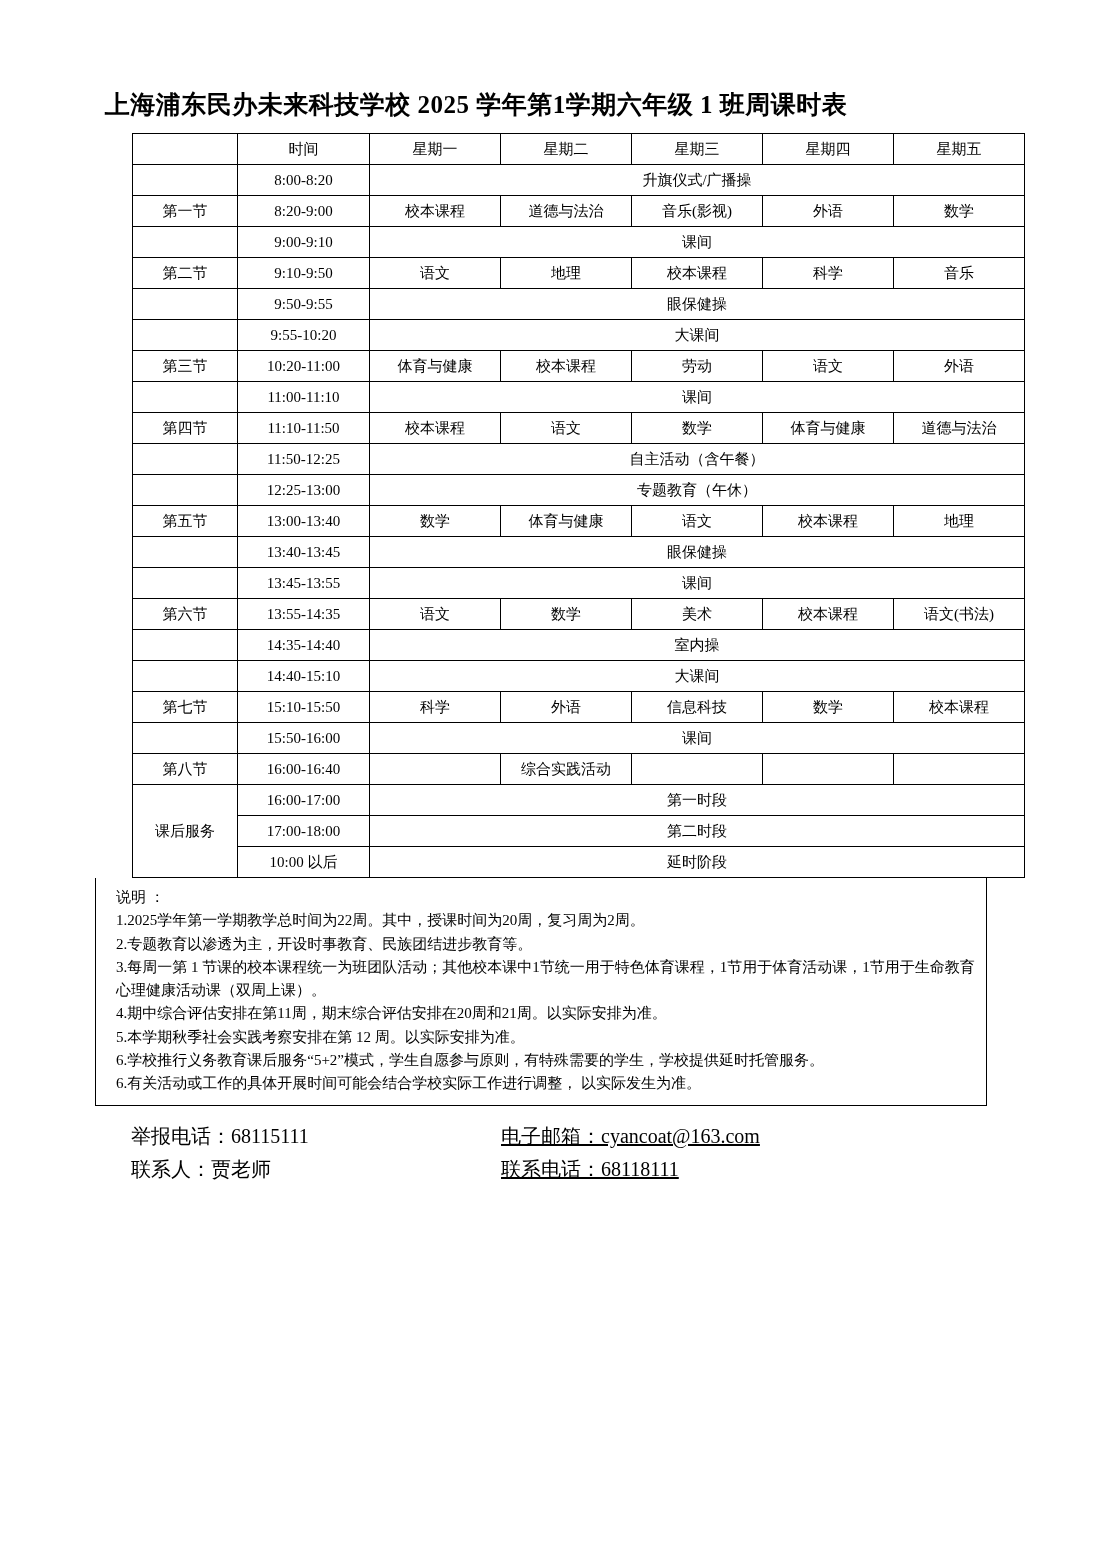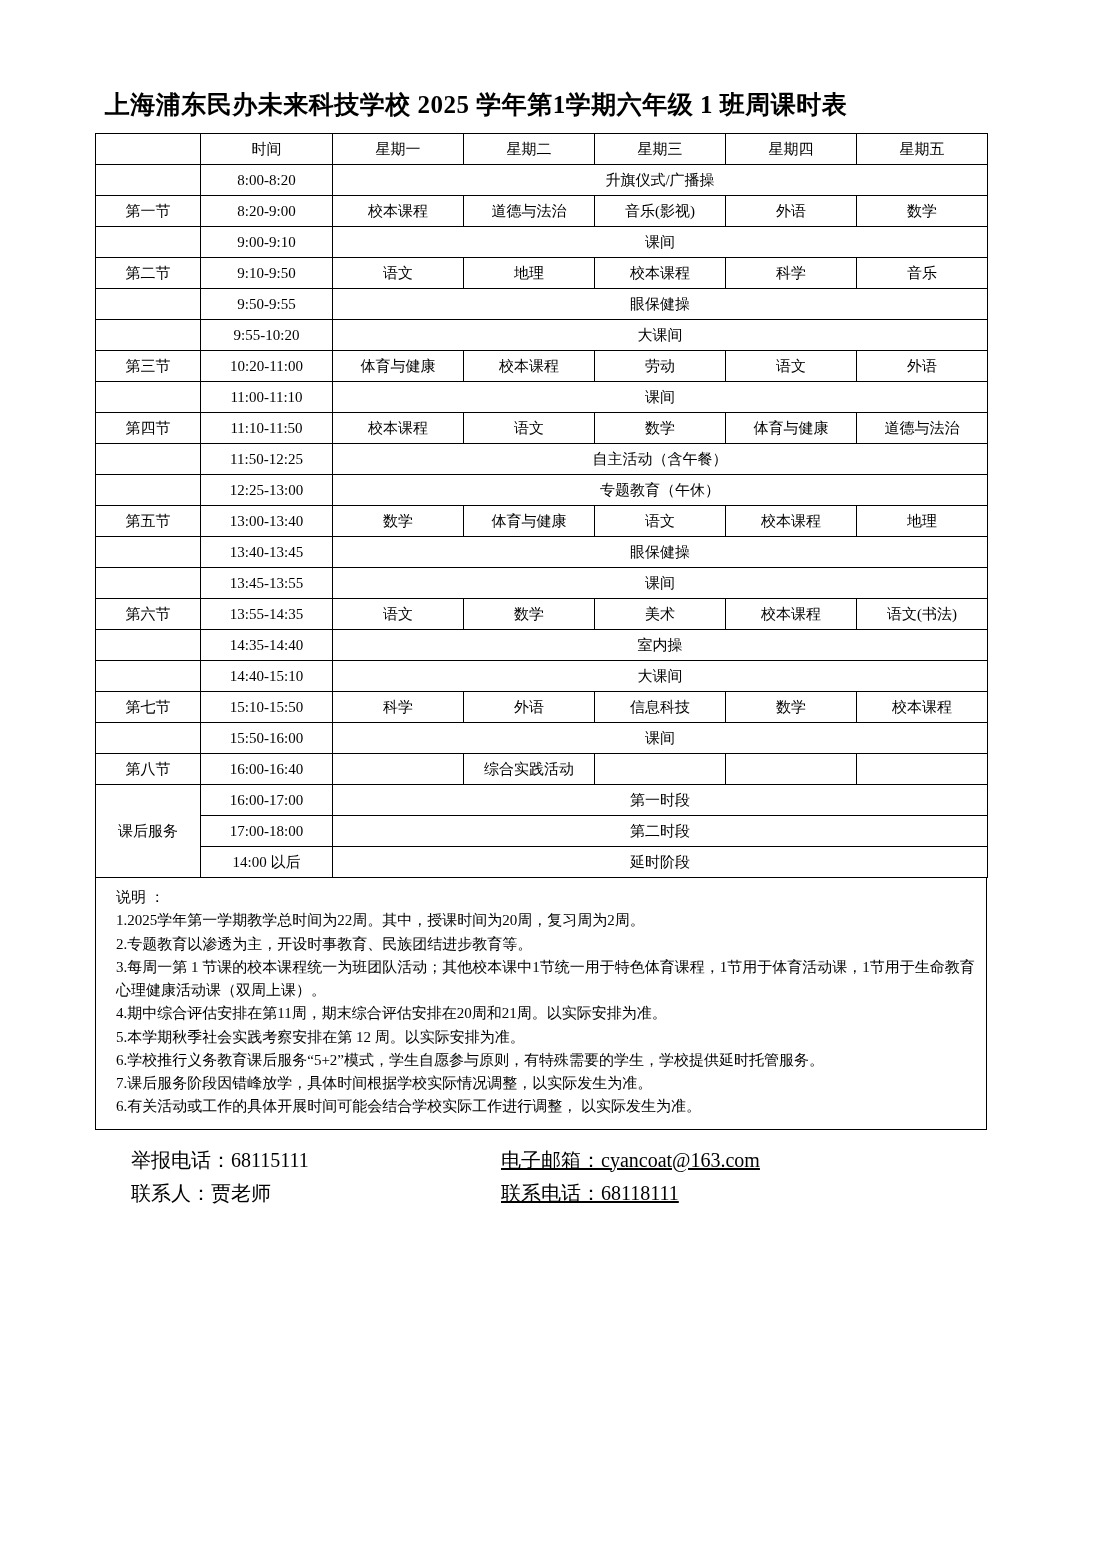--- a/index.html
+++ b/index.html
@@ -27,20 +27,21 @@
     letter-spacing: 0.5px;
     margin: 0 0 12px 0;
     font-family: "Liberation Serif", "DejaVu Serif", serif;
     white-space: nowrap;
   }
   table.sched {
     border-collapse: collapse;
     width: 892px;
     table-layout: fixed;
     font-size: 15px;
+    margin-left: 37px;
   }
   table.sched td {
     border: 1px solid #000000;
     height: 28px;
     text-align: center;
     vertical-align: middle;
     padding: 1px 2px;
     font-family: "Liberation Serif", "DejaVu Serif", serif;
     overflow: hidden;
     white-space: nowrap;
@@ -238,36 +239,35 @@
         <tr>
           <td class="period-cell" rowspan="3">课后服务</td>
           <td class="time-cell">16:00-17:00</td>
           <td colspan="5" class="span-all">第一时段</td>
         </tr>
         <tr>
           <td class="time-cell">17:00-18:00</td>
           <td colspan="5" class="span-all">第二时段</td>
         </tr>
         <tr>
-          <td class="time-cell">14:00 以后</td>
+          <td class="time-cell">10:00 以后</td>
           <td colspan="5" class="span-all">延时阶段</td>
         </tr>
       </tbody>
   </table>
 
   <div class="notes-box">
     <div class="nline">说明 ：</div>
     <div id="notes-lines">
         <div class="nline">1.2025学年第一学期教学总时间为22周。其中，授课时间为20周，复习周为2周。</div>
         <div class="nline">2.专题教育以渗透为主，开设时事教育、民族团结进步教育等。</div>
         <div class="nline">3.每周一第 1 节课的校本课程统一为班团队活动；其他校本课中1节统一用于特色体育课程，1节用于体育活动课，1节用于生命教育心理健康活动课（双周上课）。</div>
         <div class="nline">4.期中综合评估安排在第11周，期末综合评估安排在20周和21周。以实际安排为准。</div>
         <div class="nline">5.本学期秋季社会实践考察安排在第 12 周。以实际安排为准。</div>
         <div class="nline">6.学校推行义务教育课后服务“5+2”模式，学生自愿参与原则，有特殊需要的学生，学校提供延时托管服务。</div>
-        <div class="nline">7.课后服务阶段因错峰放学，具体时间根据学校实际情况调整，以实际发生为准。</div>
         <div class="nline">6.有关活动或工作的具体开展时间可能会结合学校实际工作进行调整， 以实际发生为准。</div>
       </div>
   </div>
 
   <div class="contact">
     <div class="contact-row">
       <div class="contact-left">举报电话：68115111</div>
       <div class="contact-right">电子邮箱：cyancoat@163.com</div>
     </div>
     <div class="contact-row">

